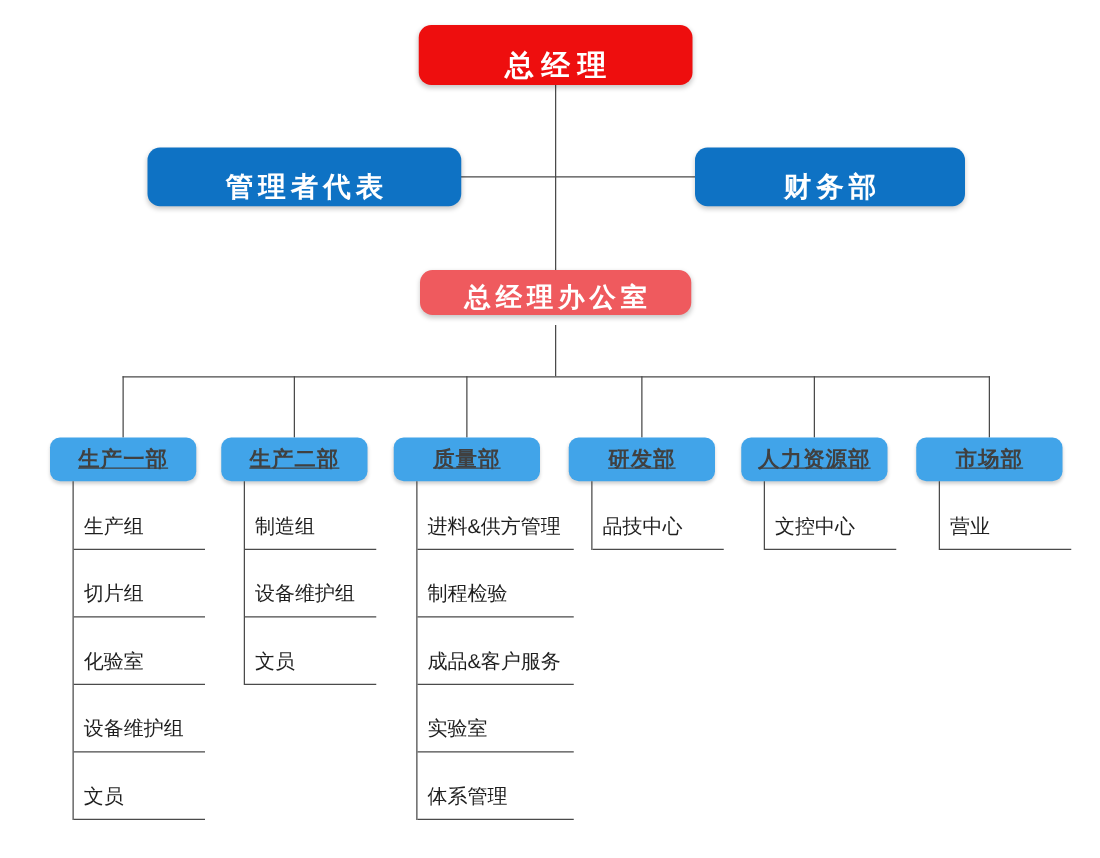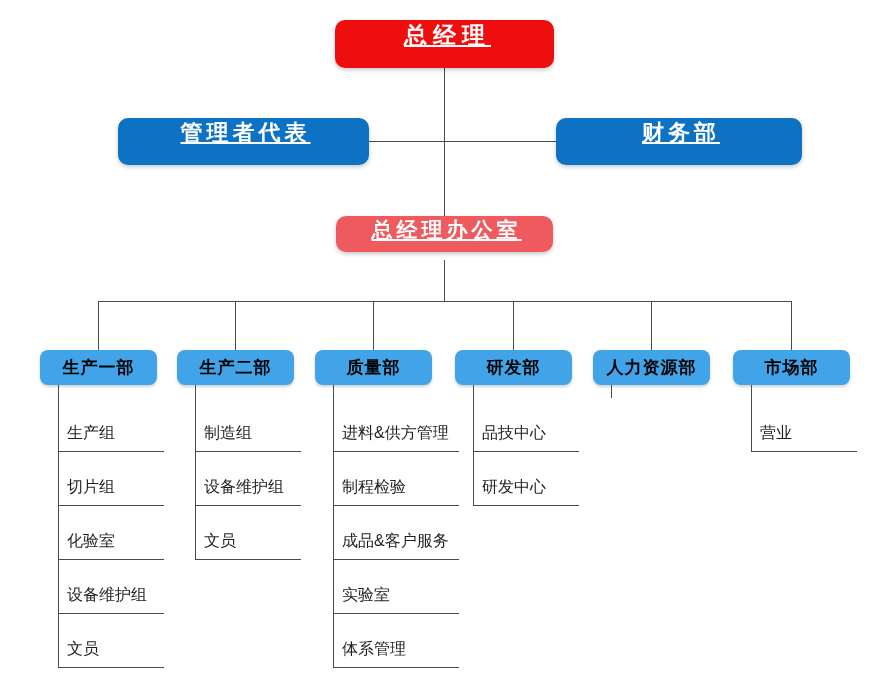--- a/index.html
+++ b/index.html
@@ -7,28 +7,27 @@
   body {
     background:#ffffff;
     font-family:"Liberation Sans","DejaVu Sans",sans-serif;
   }
   .canvas {
     position:relative; width:880px; height:686px; background:#ffffff; overflow:hidden;
   }
 
   
   .node {
-    position:absolute; display:flex; align-items:flex-start; justify-content:center;
+    position:absolute; display:flex; align-items:flex-end; justify-content:center;
     color:#ffffff; font-weight:bold; border-radius:10px;
     box-shadow:0 2px 4px rgba(0,0,0,0.22);
-    text-decoration:underline;
   }
   .root-box   { left:335px; top:20px;  width:219px; height:48px; background:var(--red);       font-size:23px; letter-spacing:6px; text-indent:6px; }
   .mgmt-box   { left:118px; top:118px; width:251px; height:47px; background:var(--dark-blue); font-size:22px; letter-spacing:4px; text-indent:4px; }
-  .finance-box{ left:556px; top:118px; width:246px; height:47px; background:var(--dark-blue); font-size:22px; letter-spacing:4px; text-indent:4px; }
+  .finance-box{ left:556px; top:118px; width:216px; height:47px; background:var(--dark-blue); font-size:22px; letter-spacing:4px; text-indent:4px; }
   .office-box { left:336px; top:216px; width:217px; height:36px; background:var(--salmon);    font-size:21px; letter-spacing:4px; text-indent:4px; }
 
   
   .line { position:absolute; background:var(--line); }
   .v-root-to-office { left:444px; top:68px;  width:1px;   height:148px; }
   .h-level2         { left:330px; top:141px; width:226px; height:1px;  }
   .v-office-down    { left:444px; top:260px; width:1px;   height:41px; }
   .h-dept-rail      { left:98px;  top:301px; width:694px; height:1px;  }
 
   
@@ -37,29 +36,30 @@
   .dept-wrapper:nth-child(2){ left:177px; }
   .dept-wrapper:nth-child(3){ left:315px; }
   .dept-wrapper:nth-child(4){ left:455px; }
   .dept-wrapper:nth-child(5){ left:593px; }
   .dept-wrapper:nth-child(6){ left:733px; }
 
   .drop { position:absolute; left:58px; top:0; width:1px; height:49px; background:var(--line); }
 
   .dept-box {
     position:absolute; left:0; top:49px; width:117px; height:35px;
-    background:var(--light-blue); color:#000000; font-weight:bold;
+    background:var(--light-blue); color:#404040; font-weight:bold;
     font-size:17px; letter-spacing:1px; border-radius:8px;
     display:flex; align-items:center; justify-content:center;
     box-shadow:0 2px 3px rgba(0,0,0,0.18);
+    text-decoration:underline;
   }
 
   .sub-column {
     position:absolute; left:18px; top:84px; width:106px;
-    border-left:1px solid var(--line); padding-top:13px;
+    border-left:1px solid var(--line); padding-top:1px;
   }
   .dept-wrapper:nth-child(3) .sub-column { width:126px; }
 
   .sub-item {
     height:54px; border-bottom:1px solid var(--line);
     display:flex; align-items:flex-end; padding:0 0 7px 8px;
     font-size:16px; color:var(--text); white-space:nowrap;
   }
 </style>
 </head>
@@ -126,30 +126,30 @@
         </div>
     </div>
 
     <div class="dept-wrapper">
       <div class="drop"></div>
       <div class="dept-box">
         <span class="dept-label">研发部</span>
       </div>
       <div class="sub-column">
           <div class="sub-item">品技中心</div>
-          <div class="sub-item">研发中心</div>
         </div>
     </div>
 
     <div class="dept-wrapper">
       <div class="drop"></div>
       <div class="dept-box">
         <span class="dept-label">人力资源部</span>
       </div>
       <div class="sub-column">
+          <div class="sub-item">文控中心</div>
         </div>
     </div>
 
     <div class="dept-wrapper">
       <div class="drop"></div>
       <div class="dept-box">
         <span class="dept-label">市场部</span>
       </div>
       <div class="sub-column">
           <div class="sub-item">营业</div>

